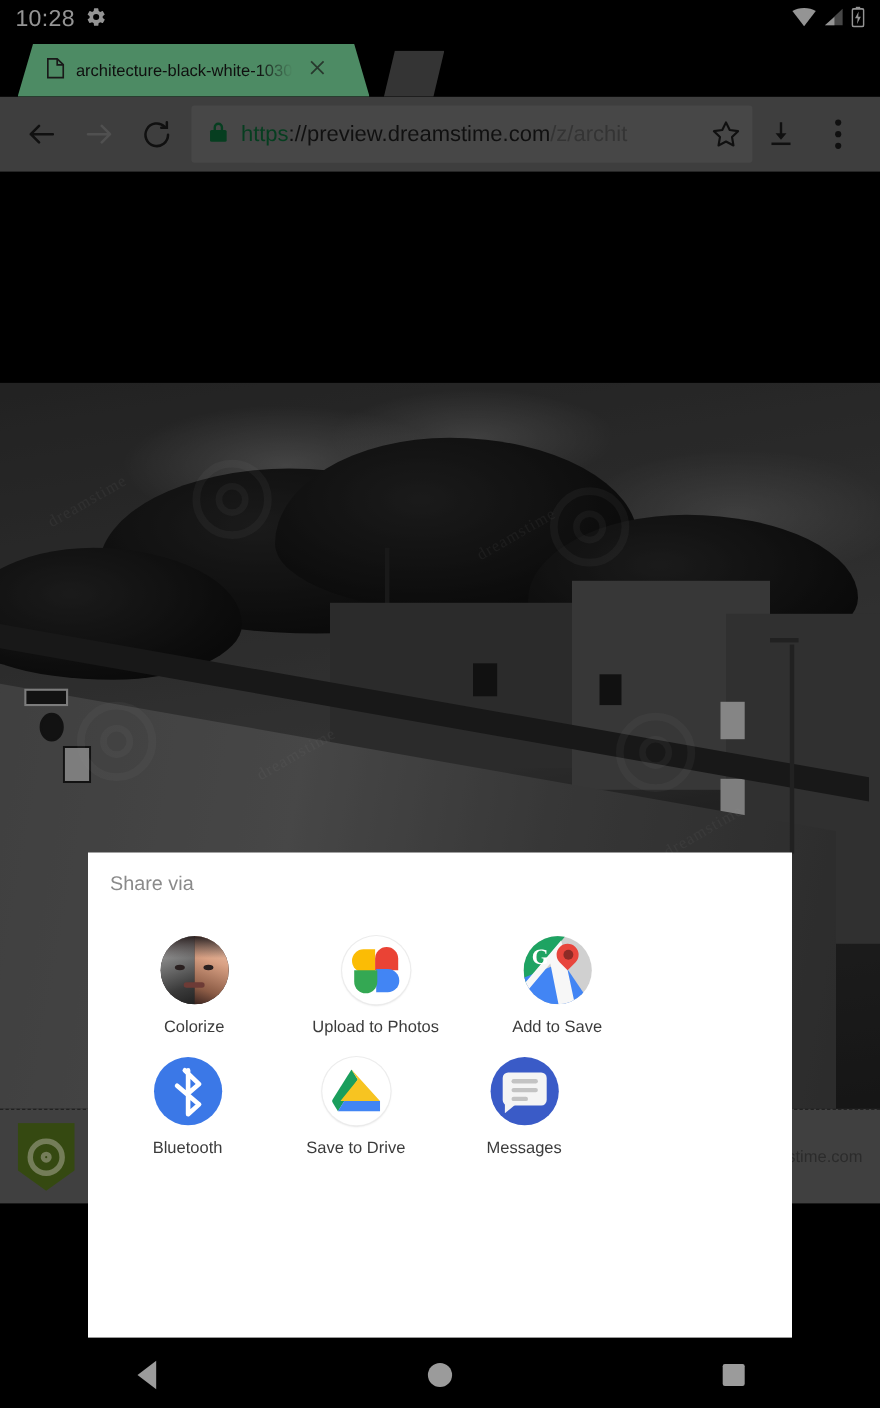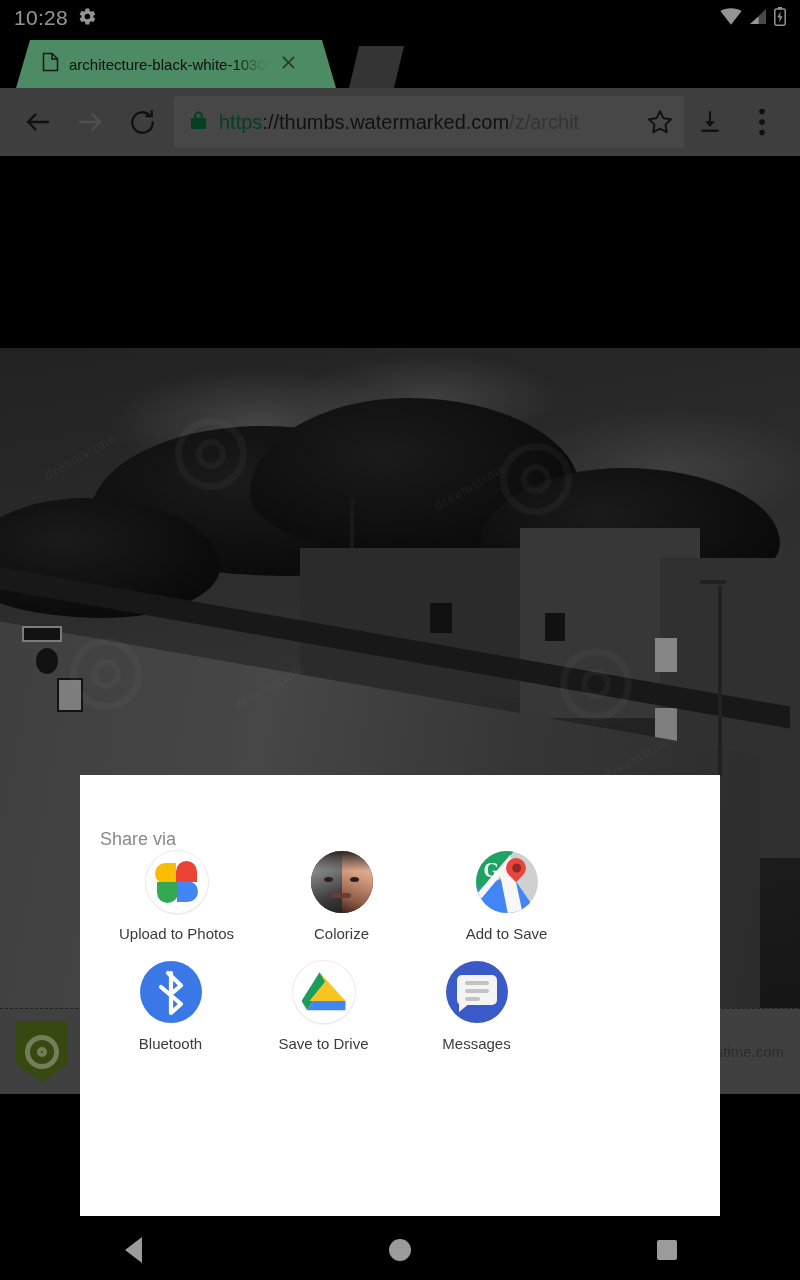--- a/index.html
+++ b/index.html
@@ -132,21 +132,21 @@
   .dl-l3 { font-size:11px; color:#4a4a4a; }
   .dl-right { margin-left:auto; font-size:15px; color:#4b4b4b; }
 
   
   .sheet {
     position:absolute; left:80px; top:775px; width:640px; height:441px;
     background:#fff; z-index:50;
   }
   .sheet-title {
     position:absolute; left:20px; top:18px;
-    font-size:18px; color:#8a8a8a;margin-top:36px;
+    font-size:18px; color:#8a8a8a;
   }
   .grid { position:absolute; left:0; top:58px; width:640px; padding:0 14px; }
   .row { display:flex; }
   .cell {
     width:165px; padding-top:18px; display:flex; flex-direction:column;
     align-items:center; gap:11px;
   }
   .cell-label {
     font-size:15px; color:#3b3b3b; text-align:center;
     line-height:1.28; max-width:130px;
@@ -311,21 +311,21 @@
       </span>
 
       <div class="omnibox">
         <span>
           <svg width="17" height="20" viewBox="0 0 18 21" fill="#0b6b37">
             <rect x="1" y="8.5" width="16" height="11.5" rx="1.6"></rect>
             <path d="M4.4 8.5V6a4.6 4.6 0 0 1 9.2 0v2.5h-2.3V6a2.3 2.3 0 0 0-4.6 0v2.5z"></path>
           </svg>
         </span>
         <span class="url-text">
-          <span class="url-scheme">https</span><span class="url-host">://</span><span class="url-host">thumbs.watermarked.com</span><span class="url-path">/z/archit</span>
+          <span class="url-scheme">https</span><span class="url-host">://</span><span class="url-host">preview.dreamstime.com</span><span class="url-path">/z/archit</span>
         </span>
         <span class="tb-right">
           <svg width="28" height="28" viewBox="0 0 24 24" fill="none" stroke="#1c1c1c" stroke-width="1.7" stroke-linejoin="round">
             <path d="M12 2.8l2.9 5.9 6.5.95-4.7 4.6 1.1 6.5L12 17.7l-5.8 3.05 1.1-6.5-4.7-4.6 6.5-.95z"></path>
           </svg>
         </span>
       </div>
 
       <span class="tb-icon">
         <svg width="26" height="26" viewBox="0 0 24 24" fill="#1c1c1c">
@@ -408,46 +408,46 @@
   </div>
 
   <div class="scrim"></div>
 
   <div class="sheet">
     <div class="sheet-title">Share via</div>
 
     <div class="grid">
 
       <div class="row">
+
+        <div class="cell">
+          <div class="app-icon ic-colorize">
+            <div class="cz-half-l"></div>
+              <div class="cz-half-r"></div>
+            <div class="cz-hair"></div>
+            <div class="cz-eye l"></div>
+              <div class="cz-eye r"></div>
+            <div class="cz-mouth"></div>
+          </div>
+          <div class="cell-label">Colorize</div>
+        </div>
 
         <div class="cell">
           <div class="app-icon icon-white">
             <div class="pw">
                 <b class="p1"></b>
                 <b class="p2"></b>
                 <b class="p3"></b>
                 <b class="p4"></b>
               </div>
           </div>
           <div class="cell-label">Upload to
 Photos</div>
         </div>
 
-        <div class="cell">
-          <div class="app-icon ic-colorize">
-            <div class="cz-half-l"></div>
-              <div class="cz-half-r"></div>
-            <div class="cz-hair"></div>
-            <div class="cz-eye l"></div>
-              <div class="cz-eye r"></div>
-            <div class="cz-mouth"></div>
-          </div>
-          <div class="cell-label">Colorize</div>
-        </div>
-
 
         <div class="cell">
           <div class="app-icon ic-maps">
             <div class="mp-green"></div>
               <div class="mp-blue"></div>
               <div class="mp-road"></div>
             <div class="mp-g">G</div>
               <div class="mp-pin"></div>
           </div>
           <div class="cell-label">Add to Save</div>

